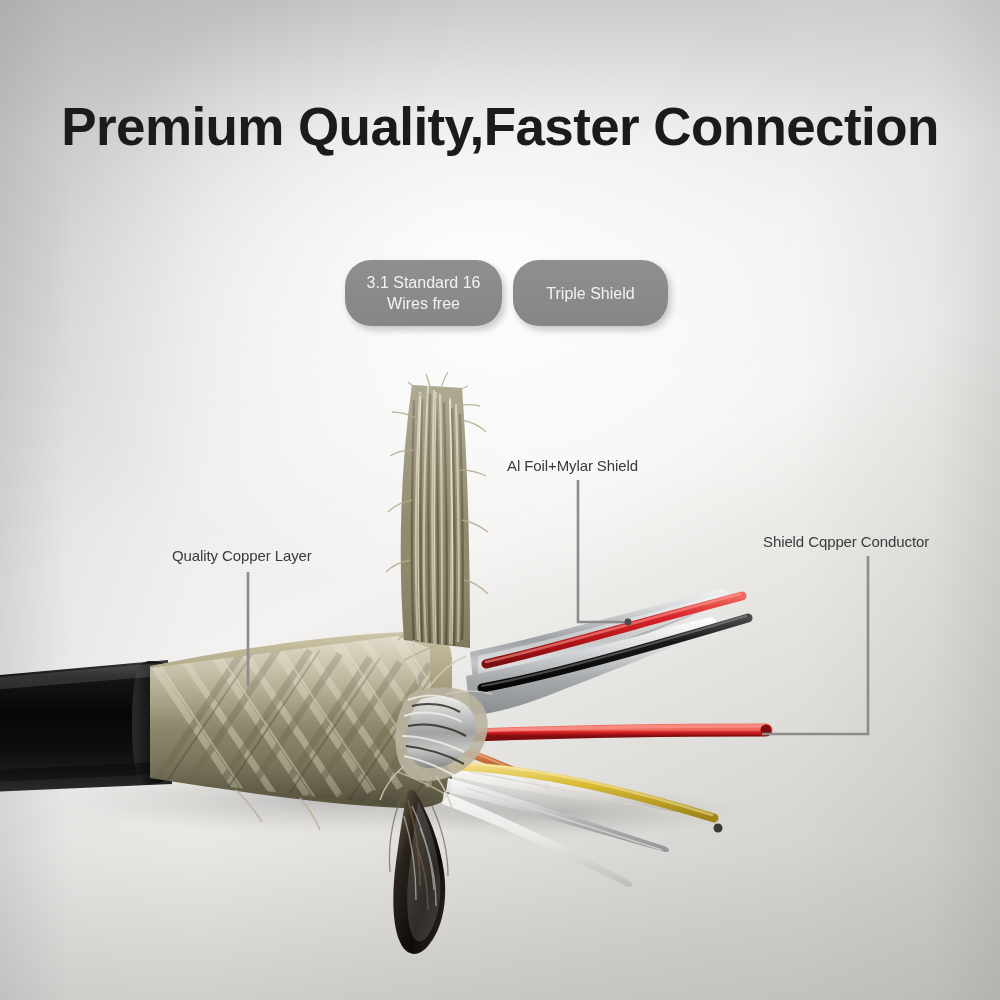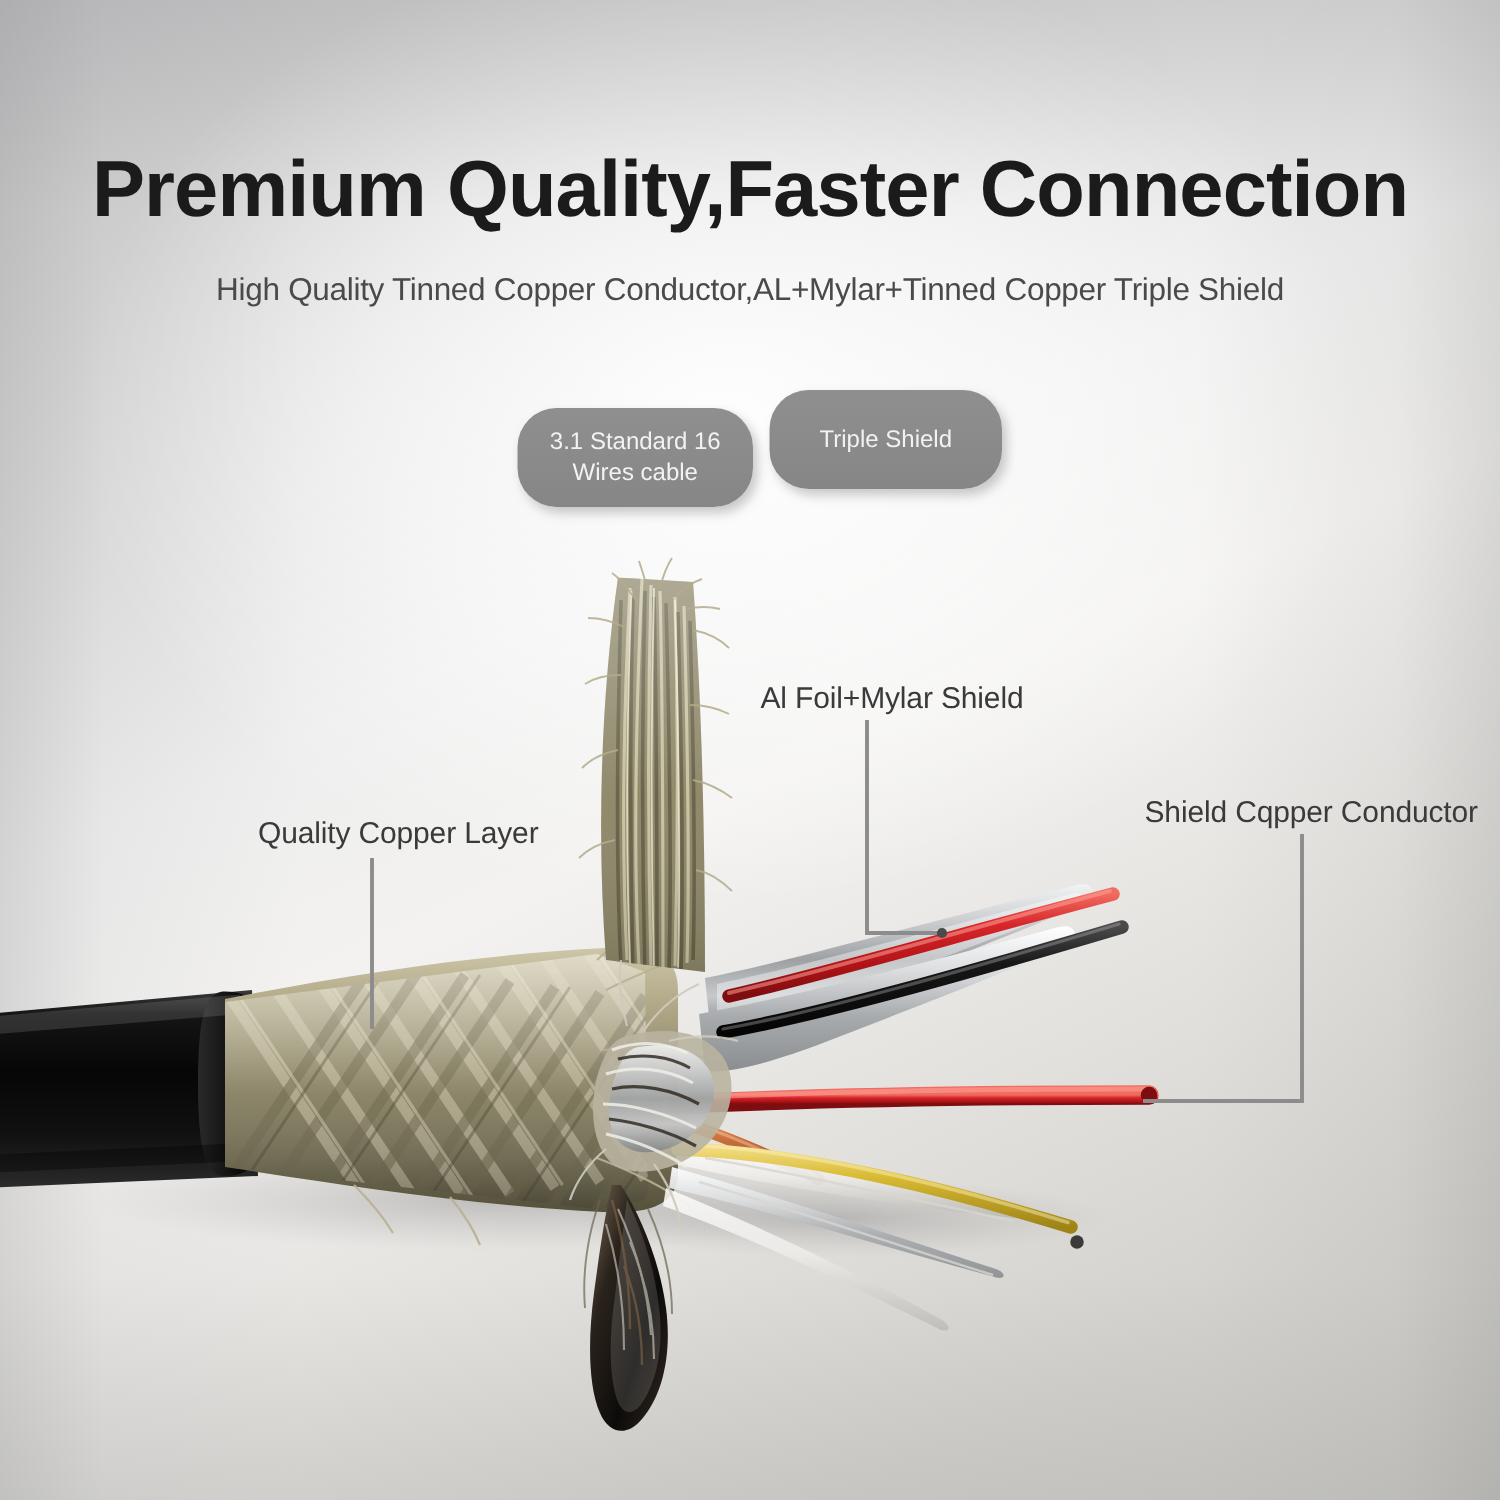--- a/index.html
+++ b/index.html
@@ -80,21 +80,21 @@
     font-size: 16px;
     line-height: 21px;
     padding: 0 10px;
     box-sizing: border-box;
   }
   .pill span { display: block; }
 
   
   .callout-label {
     position: absolute;
-    font-size: 20px;
+    font-size: 15px;
     line-height: 20px;
     color: #3a3a3a;
     white-space: nowrap;
     letter-spacing: -0.1px;
   }
   #photo { position: absolute; left: 0; top: 0; }
   #leaders { position: absolute; left: 0; top: 0; pointer-events: none; }
 </style>
 </head>
 <body>
@@ -378,27 +378,26 @@
       <path d="M248,572 L248,686"></path>
 
       <path d="M578,480 L578,622 L628,622"></path>
 
       <path d="M868,556 L868,734 L762,734"></path>
     </g>
     <circle cx="628" cy="622" r="3.4" fill="#4a4a4a"></circle>
   </svg>
 
   <div id="title">Premium Quality,Faster Connection</div>
-  <div id="subtitle">High Quality Tinned Copper Conductor,AL+Mylar+Tinned Copper Triple Shield</div>
 
   <div id="pills">
-    <div class="pill" style="left:345px;width:157px;margin-top:12px;">
+    <div class="pill" style="left:345px;width:157px;">
       <div>
         <span>3.1 Standard 16</span>
-        <span>Wires cable</span>
+        <span>Wires free</span>
       </div>
     </div>
     <div class="pill" style="left:513px;width:155px;">
       <div>
         <span>Triple Shield</span>
       </div>
     </div>
   </div>
 
   <div class="callout-label" style="left:172px;top:546px;">Quality Copper Layer</div>

